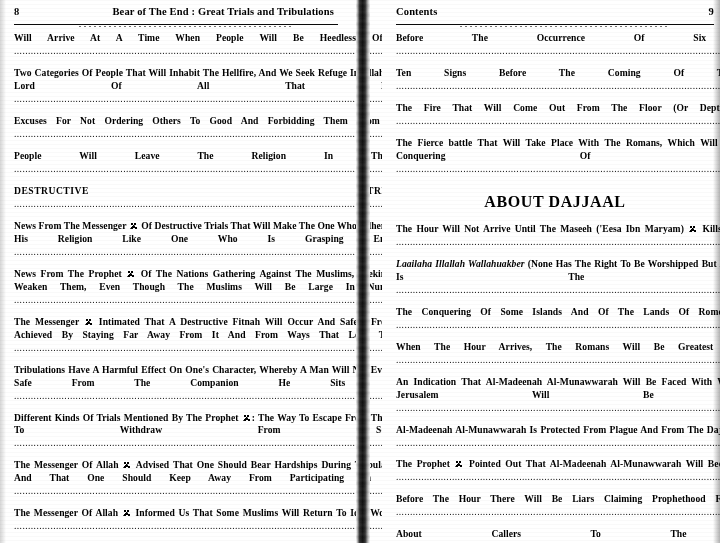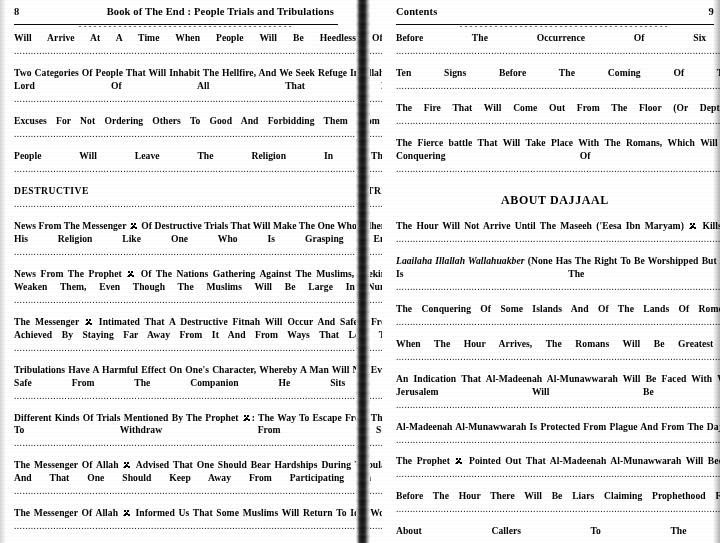--- a/index.html
+++ b/index.html
@@ -137,21 +137,21 @@
   }
 
   .ital { font-style: italic; font-family: Liberation Serif, serif; }
 
   
   .section-entry .entry-text { letter-spacing: 0.5px; }
 
   .center-head {
     text-align: center;
     font-weight: bold;
-    font-size: 12px;
+    font-size: 16px;
     letter-spacing: 0.6px;
     margin: 13px 0 12px 0;
   }
 
   
   .salawat {
     display: inline-block;
     width: 8px;
     height: 8px;
     vertical-align: -1px;
@@ -189,21 +189,21 @@
   }
 </style>
 </head>
 <body>
 
 <div class="spread">
 
   <div class="page page-left">
     <div class="runhead runhead-left">
       <span class="rh-folio">8</span>
-      <span class="rh-title">Book of The End : People Trials and Tribulations</span>
+      <span class="rh-title">Bear of The End : Great Trials and Tribulations</span>
     </div>
     <div class="rule"></div>
     <div class="toc" id="left-toc">
         <div class="entry">
           <div class="entry-text">
             <span class="lastline">Will Arrive At A Time When People Will Be Heedless Of It<span class="leader" style="max-width: 392.781px;"> ............................................................................................................................................</span></span>
           </div>
           <div class="entry-page">59</div>
         </div>
         <div class="entry">

